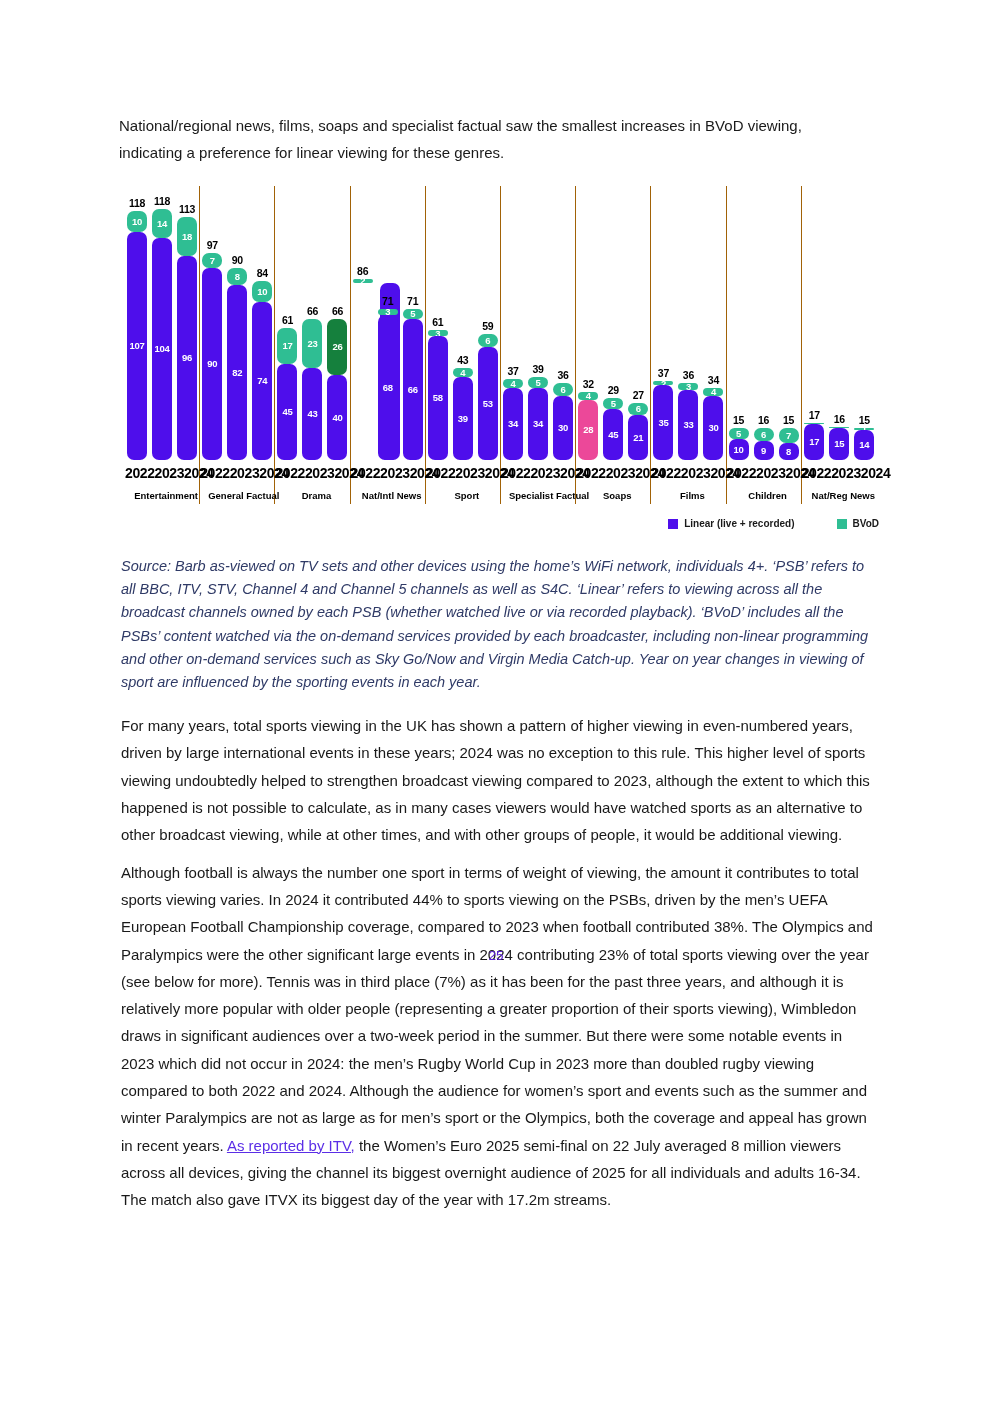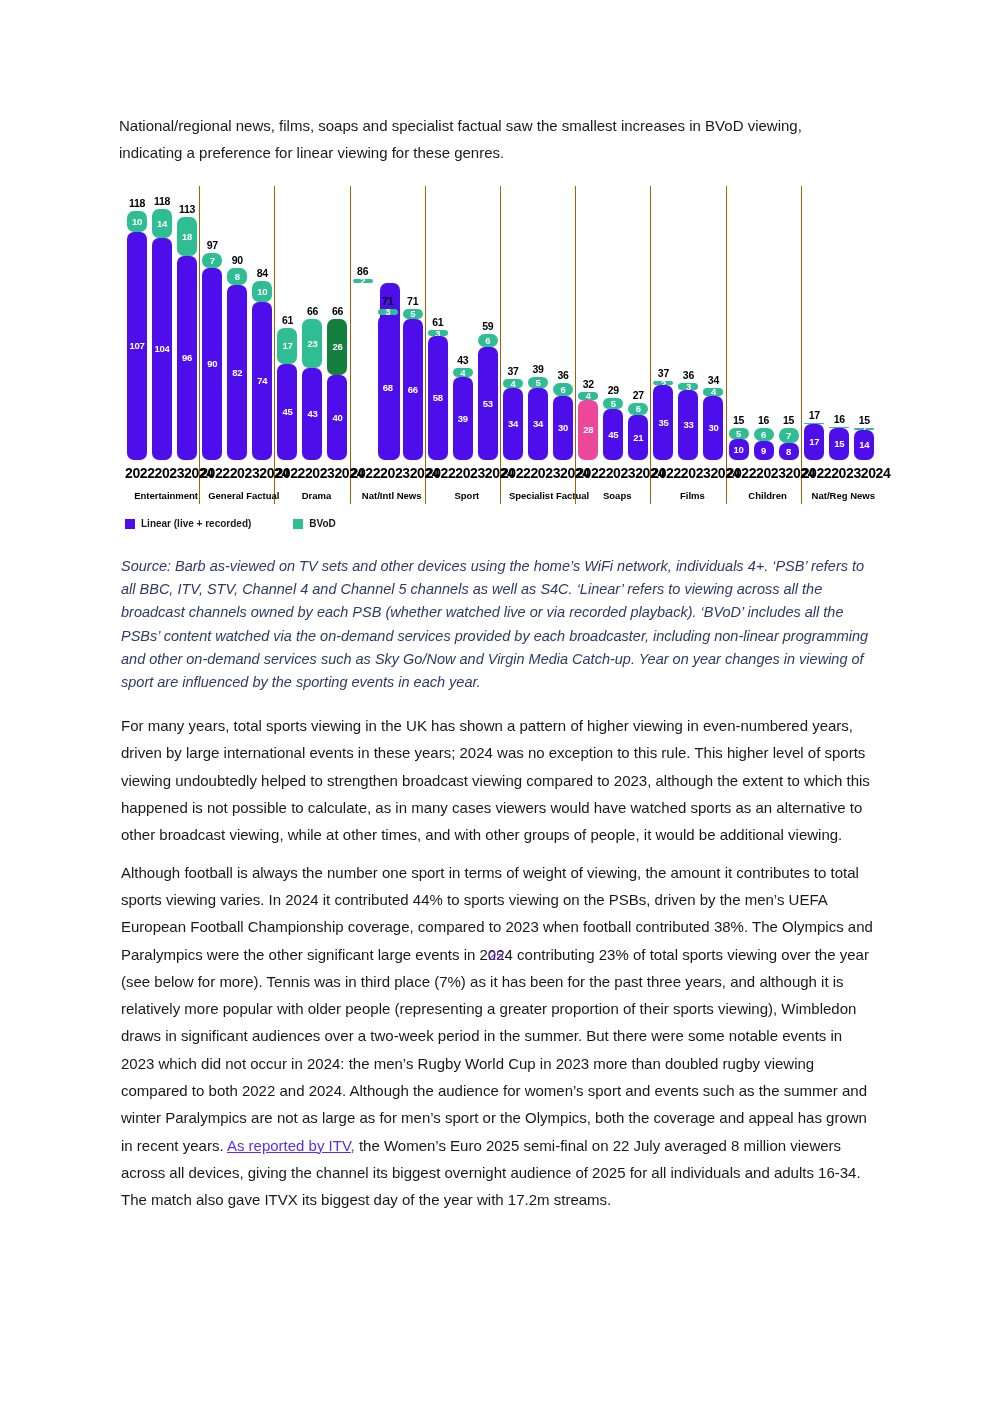--- a/index.html
+++ b/index.html
@@ -13,21 +13,21 @@
   .group:last-child{border-right:none;}
   .bars{display:flex;justify-content:center;gap:5px;align-items:flex-end;height:272px;}
   .barcol{display:flex;flex-direction:column;align-items:center;justify-content:flex-end;width:20px;}
   .total{font-size:10.5px;font-weight:bold;color:#000;margin-bottom:2px;letter-spacing:-0.3px;}
   .stack{display:flex;flex-direction:column;width:20px;}
   .seg{width:100%;display:flex;align-items:center;justify-content:center;overflow:visible;border-radius:7px;}
   .seg span{color:#fff;font-weight:bold;font-size:9.5px;line-height:1;letter-spacing:-0.3px;}
   .years{display:flex;margin-top:5px;}
   .years span{flex:1;text-align:center;font-size:14px;font-weight:bold;color:#000;letter-spacing:-0.4px;}
   .gname{text-align:center;font-size:9.5px;font-weight:bold;color:#000;margin-top:9px;white-space:nowrap;height:14px;margin-left:8px;}
-  .legend{display:flex;justify-content:flex-start;gap:42px;margin-top:14px;}
+  .legend{display:flex;justify-content:flex-end;gap:42px;margin-top:14px;}
   .legend-item{display:flex;align-items:center;gap:6px;font-size:10px;font-weight:bold;color:#1a1a1a;}
   .swatch{width:10px;height:10px;display:inline-block;}
   .source{margin:26px 0 0 2px;font-style:italic;color:#2F3A66;font-size:14.5px;line-height:1.6;max-width:760px;}
   .body{margin:18px 0 0 2px;font-size:15px;line-height:1.82;color:#191919;max-width:752px;font-weight:500;}
   .body + .body{margin-top:10px;}
   .link{color:#5B2EE6;text-decoration:underline;font-weight:500;}
   .page-number{position:absolute;bottom:66px;left:0;right:0;text-align:center;color:#5B21D6;font-size:13.5px;}
 </style>
 </head>
 <body>

